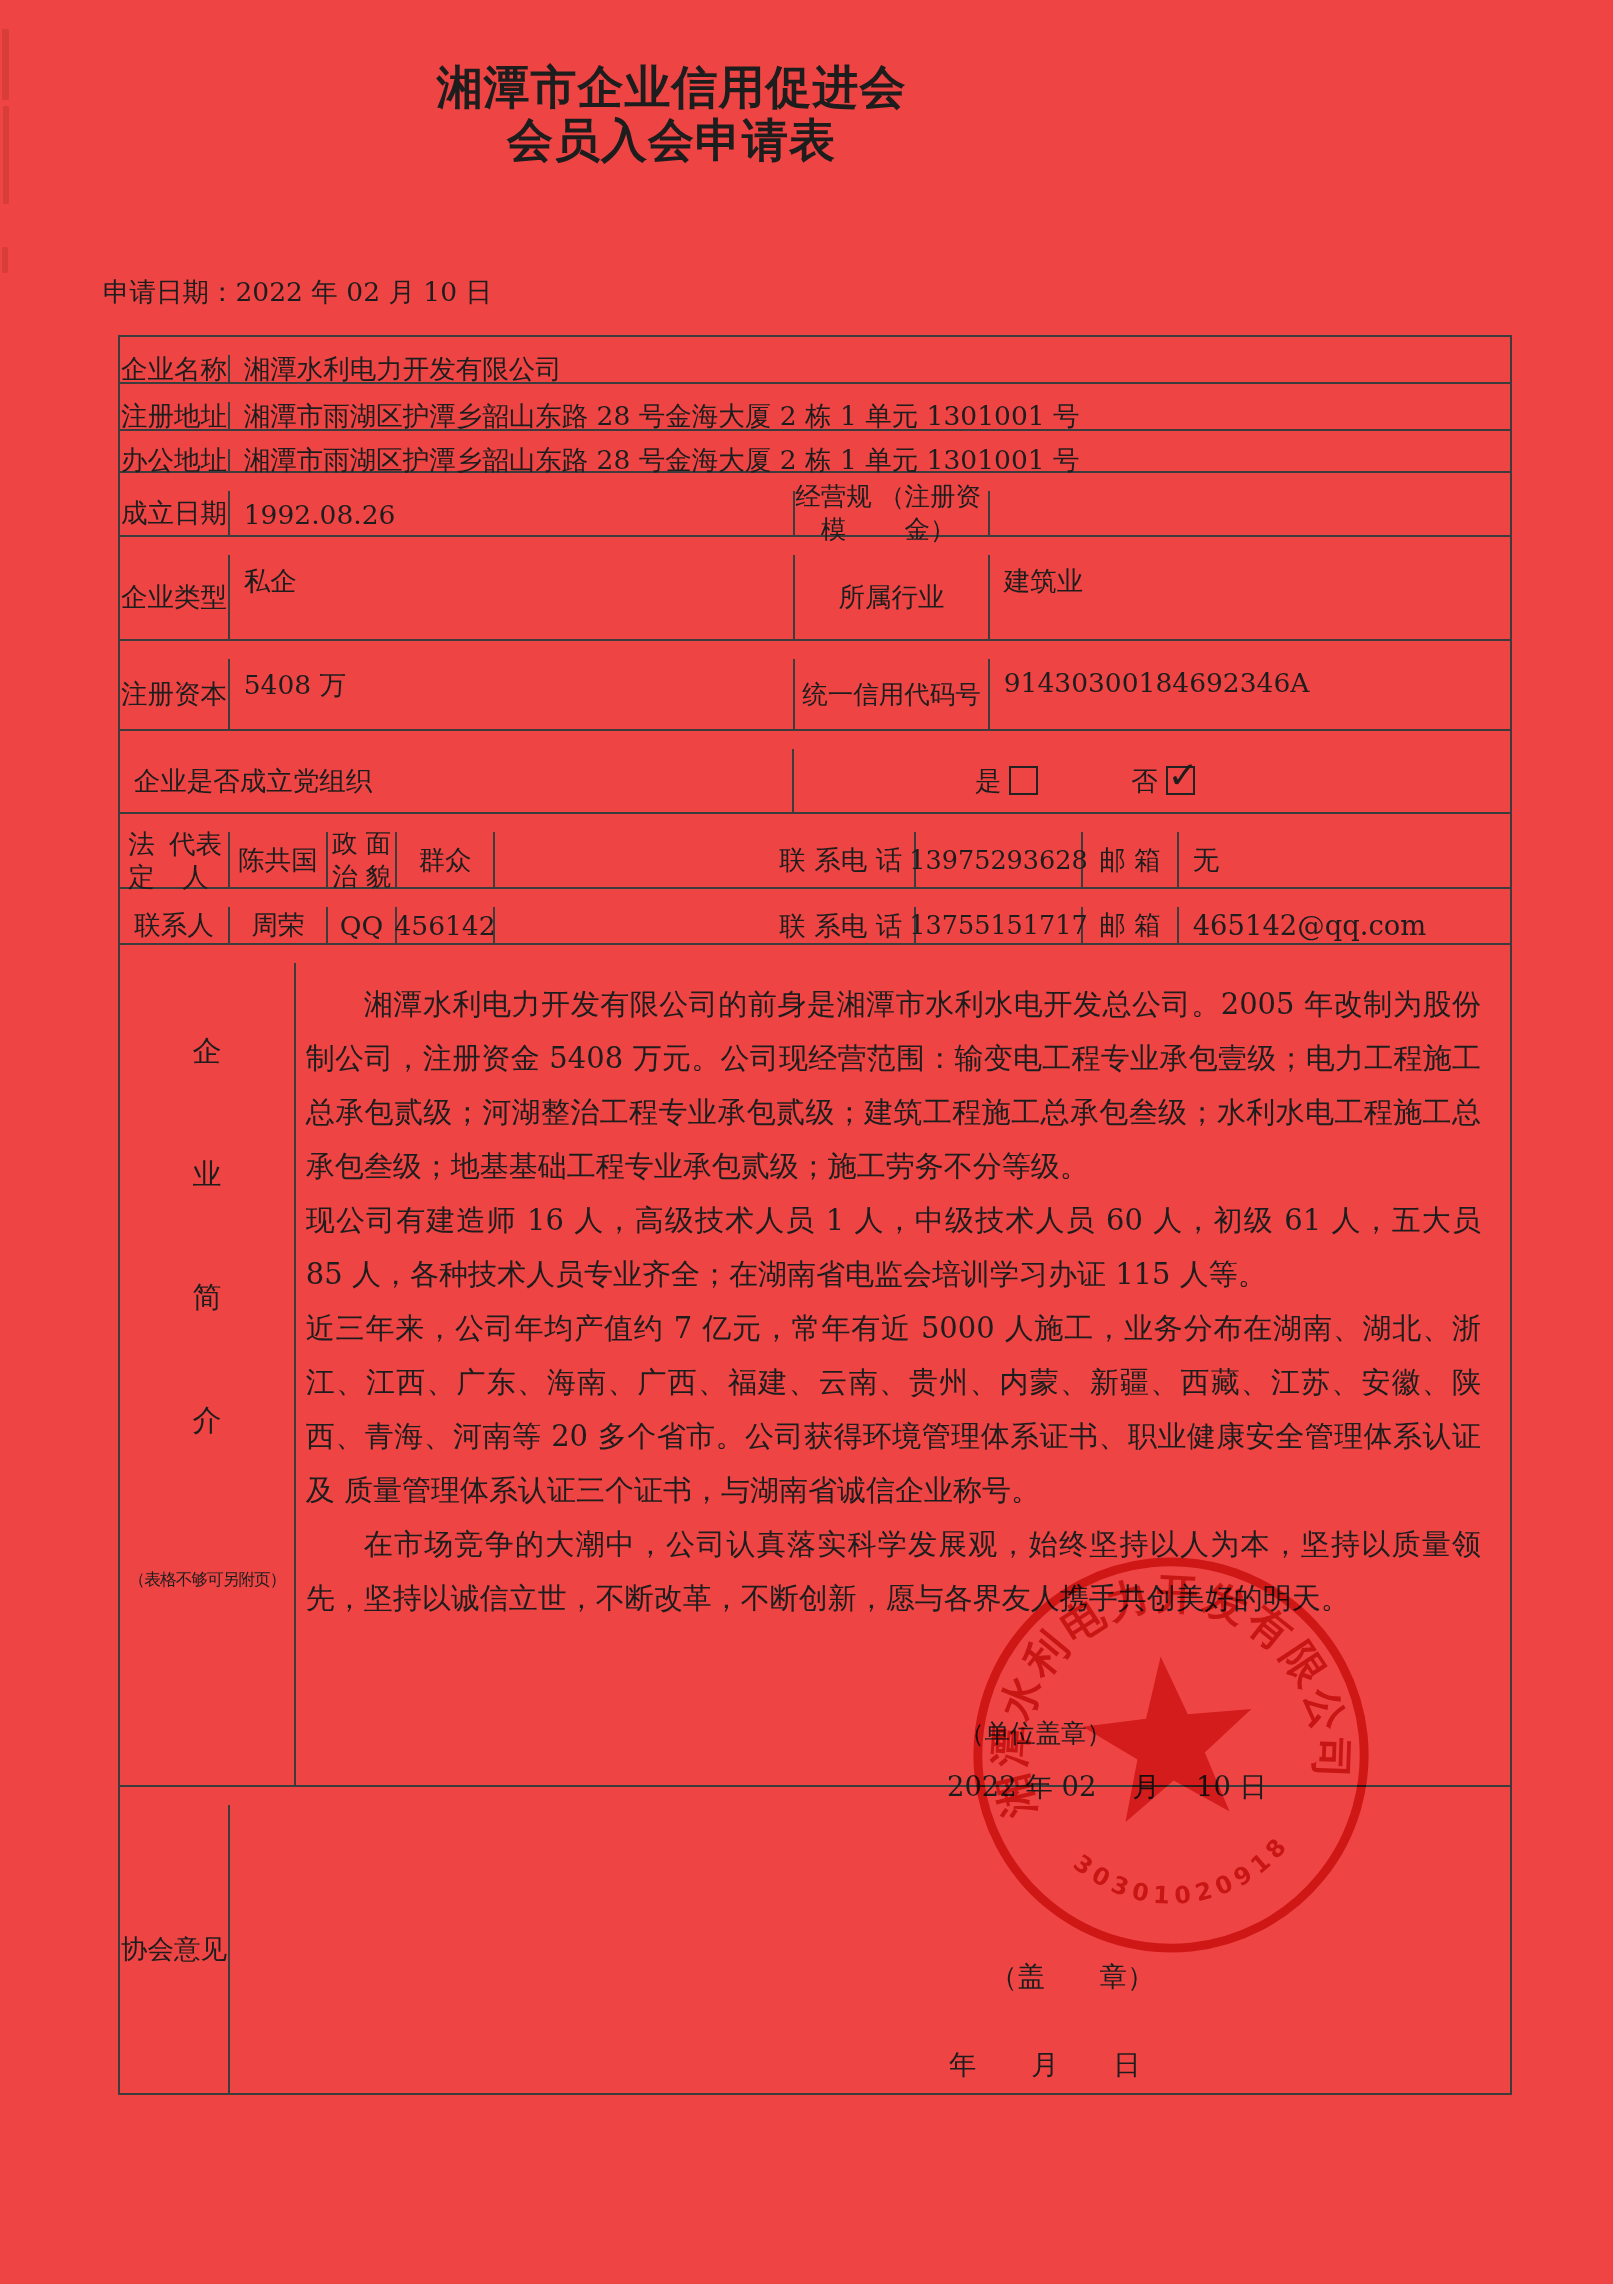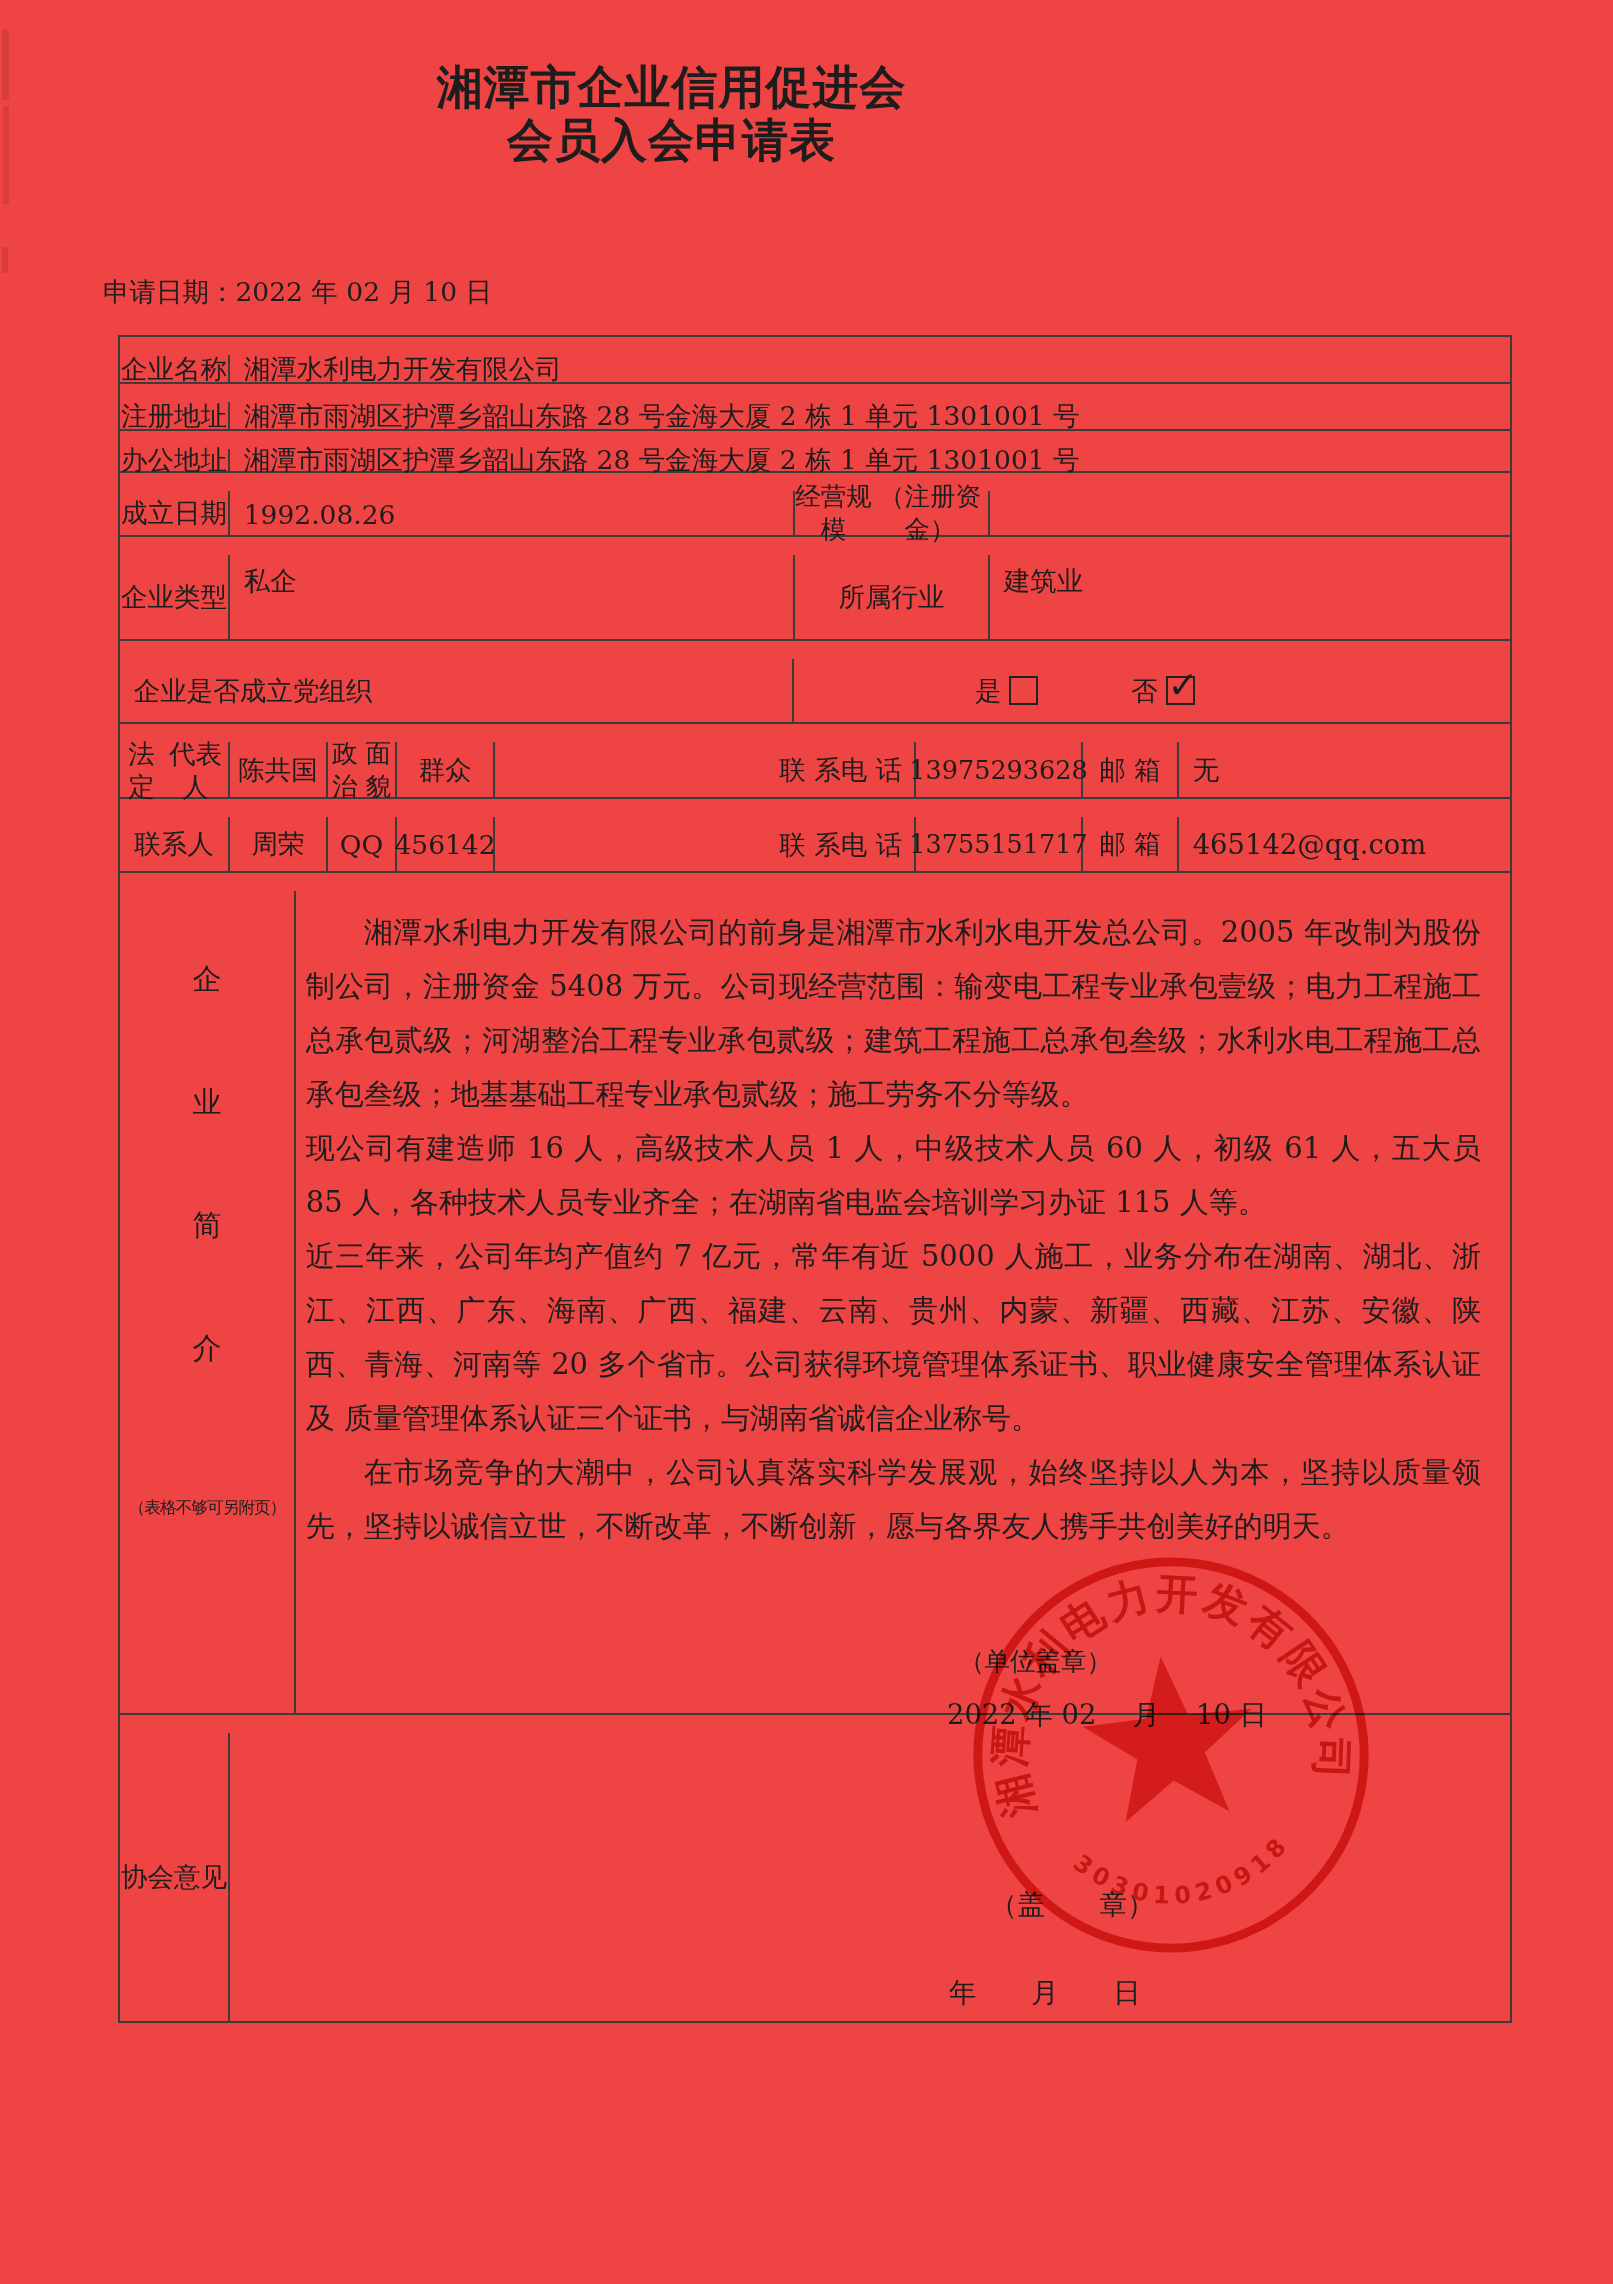--- a/index.html
+++ b/index.html
@@ -27,21 +27,21 @@
   }
   .row { display:flex; border-bottom:2px solid #3c3c3c; box-sizing:border-box; }
   .row:last-child { border-bottom:none; }
   .cell { border-right:2px solid #3c3c3c; box-sizing:border-box; display:flex; align-items:center;margin-top:18px; }
   .cell:last-child { border-right:none; }
   .lab   { justify-content:center; text-align:center; }
   .val   { padding-left:13.7px; }
   .top-al{ align-items:flex-start; padding-top:7.8px; }
 
   .h48{height:47px;} .h43{height:42px;} .h73{height:64px;} .h89{height:104px;}
-  .h92{height:90px;} .h85{height:83px;} .h77{height:75px;} .h76{height:74px;}
+  .h92{height:90px;} .h85{height:83px;} .h77{height:75px;} .h76{height:56px;}
   .h859{height:842px;} .h312{height:306px;}
 
   .w112{width:110px; flex:none;} .w576{width:565px; flex:none;} .w199{width:195px; flex:none;}
   .w688{width:674px; flex:none;} .w100{width:98px; flex:none;} .w70{width:69px; flex:none;}
   .w430{width:421px; flex:none;} .w170{width:167px; flex:none;} .w98{width:96px; flex:none;}
   .w180{width:176px; flex:none;} .grow{flex:1 1 auto; min-width:0;}
 
   .two-line { display:flex; flex-direction:row; align-items:center; line-height:33px; }
   .scale-label { font-size:25.5px; }
 
@@ -123,20 +123,26 @@
       <div class="cell val top-al grow"></div>
     </div>
 
     <div class="row h89">
       <div class="cell lab w112">企业类型</div>
       <div class="cell val top-al w576">私企</div>
       <div class="cell lab w199">所属行业</div>
       <div class="cell val top-al grow">建筑业</div>
     </div>
 
+    <div class="row h92">
+      <div class="cell lab w112">注册资本</div>
+      <div class="cell val top-al w576">5408 万</div>
+      <div class="cell lab w199 scale-label">统一信用代码号</div>
+      <div class="cell val top-al grow">91430300184692346A</div>
+    </div>
 
     <div class="row h85">
       <div class="cell val w688">企业是否成立党组织</div>
       <div class="cell grow party-right">
         <span>是</span>
           <span class="cb"></span>
         <span class="party-gap"></span>
         <span>否</span>
           <span class="cb">
             <span class="check">✓</span>

